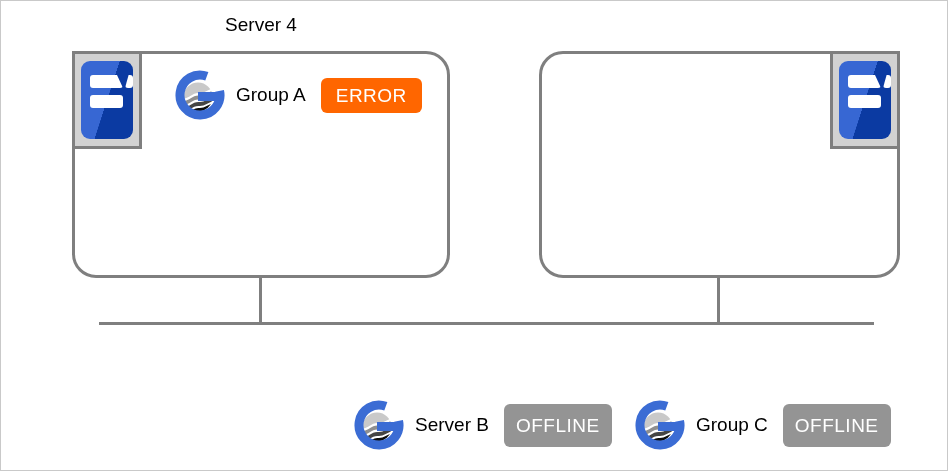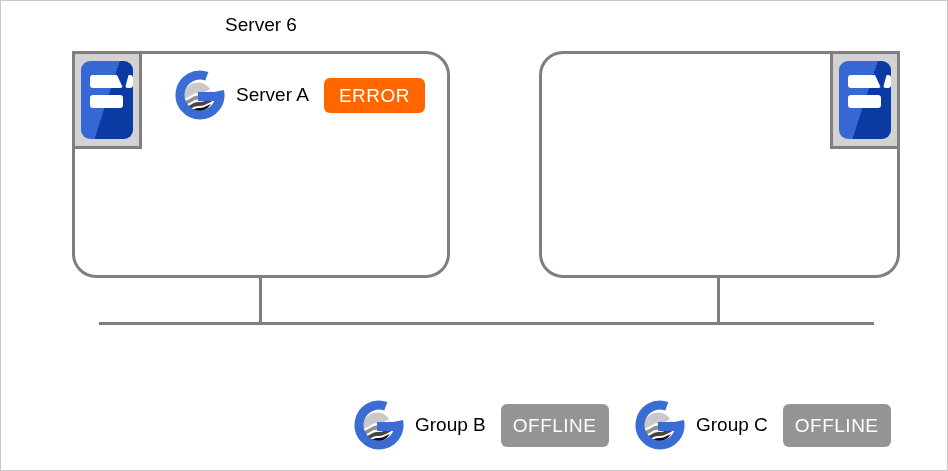--- a/index.html
+++ b/index.html
@@ -123,21 +123,21 @@
     width: 775px;
     height: 3px;
     background: #7f7f7f;
   }
 </style>
 </head>
 <body>
 
 <div class="canvas">
 
-  <div class="server-title title-1">Server 6</div>
+  <div class="server-title title-1">Server 4</div>
 
   <div class="server-box box-1"></div>
   <div class="server-box box-2"></div>
 
   <div class="server-icon srv-1">
     <div class="server-inner">
       <div class="bar bar1a"></div>
       <div class="bar bar1b"></div>
       <div class="bar bar2"></div>
     </div>
@@ -160,21 +160,21 @@
       <g clip-path="url(#gcA)">
         <rect x="0" y="0" width="52" height="52" fill="#ffffff"></rect>
         <path d="M 8 29 C 14 31 18 23.5 25 24 C 31 24.5 35 20 40.5 19 L 40.5 12 L 8 12 Z" fill="#c9c9c9"></path>
         <path d="M 8 35.5 C 14 37.5 18 30 25 30.5 C 31 31 35 26.5 40.5 25.5 L 40.5 21.5 C 35 22.5 31 27 25 26.5 C 18 26 14 33.5 8 31.5 Z" fill="#8f8f8f"></path>
         <path d="M 8 42 C 14 44 18 36.5 25 37 C 31 37.5 35 33 40.5 32 L 40.5 28 C 35 29 31 33.5 25 33 C 18 32.5 14 40 8 38 Z" fill="#454545"></path>
         <path d="M 8 44 C 14 46 18 38.5 25 39 C 31 39.5 35 35 40.5 34 L 40.5 46 L 8 46 Z" fill="#0b0b0b"></path>
       </g>
       <path d="M 32.84 7.21 A 20 20 0 1 0 45.56 21.84" fill="none" stroke-width="9" stroke="#3B6CD4"></path>
       <path d="M 24 27.5 L 46.5 27.5" fill="none" stroke-width="9" stroke="#3B6CD4"></path>
     </svg>
-    <span class="group-label">Server A</span>
+    <span class="group-label">Group A</span>
     <span class="badge badge-error" style="background-color: rgb(255, 102, 0);">ERROR</span>
   </div>
 
   <div class="connector-v conn-1"></div>
   <div class="connector-v conn-2"></div>
   <div class="bus-line"></div>
 
   <div class="group-row row-b">
     <svg class="group-icon" viewBox="0 0 52 52">
       <defs>
@@ -185,21 +185,21 @@
       <g clip-path="url(#gcB)">
         <rect x="0" y="0" width="52" height="52" fill="#ffffff"></rect>
         <path d="M 8 29 C 14 31 18 23.5 25 24 C 31 24.5 35 20 40.5 19 L 40.5 12 L 8 12 Z" fill="#c9c9c9"></path>
         <path d="M 8 35.5 C 14 37.5 18 30 25 30.5 C 31 31 35 26.5 40.5 25.5 L 40.5 21.5 C 35 22.5 31 27 25 26.5 C 18 26 14 33.5 8 31.5 Z" fill="#8f8f8f"></path>
         <path d="M 8 42 C 14 44 18 36.5 25 37 C 31 37.5 35 33 40.5 32 L 40.5 28 C 35 29 31 33.5 25 33 C 18 32.5 14 40 8 38 Z" fill="#454545"></path>
         <path d="M 8 44 C 14 46 18 38.5 25 39 C 31 39.5 35 35 40.5 34 L 40.5 46 L 8 46 Z" fill="#0b0b0b"></path>
       </g>
       <path d="M 32.84 7.21 A 20 20 0 1 0 45.56 21.84" fill="none" stroke-width="9" stroke="#3B6CD4"></path>
       <path d="M 24 27.5 L 46.5 27.5" fill="none" stroke-width="9" stroke="#3B6CD4"></path>
     </svg>
-    <span class="group-label">Group B</span>
+    <span class="group-label">Server B</span>
     <span class="badge badge-offline" style="background-color: rgb(148, 148, 148);">OFFLINE</span>
   </div>
 
   <div class="group-row row-c">
     <svg class="group-icon" viewBox="0 0 52 52">
       <defs>
           <clipPath id="gcC">
             <circle cx="24" cy="28" r="14.5"></circle>
           </clipPath>
         </defs>

